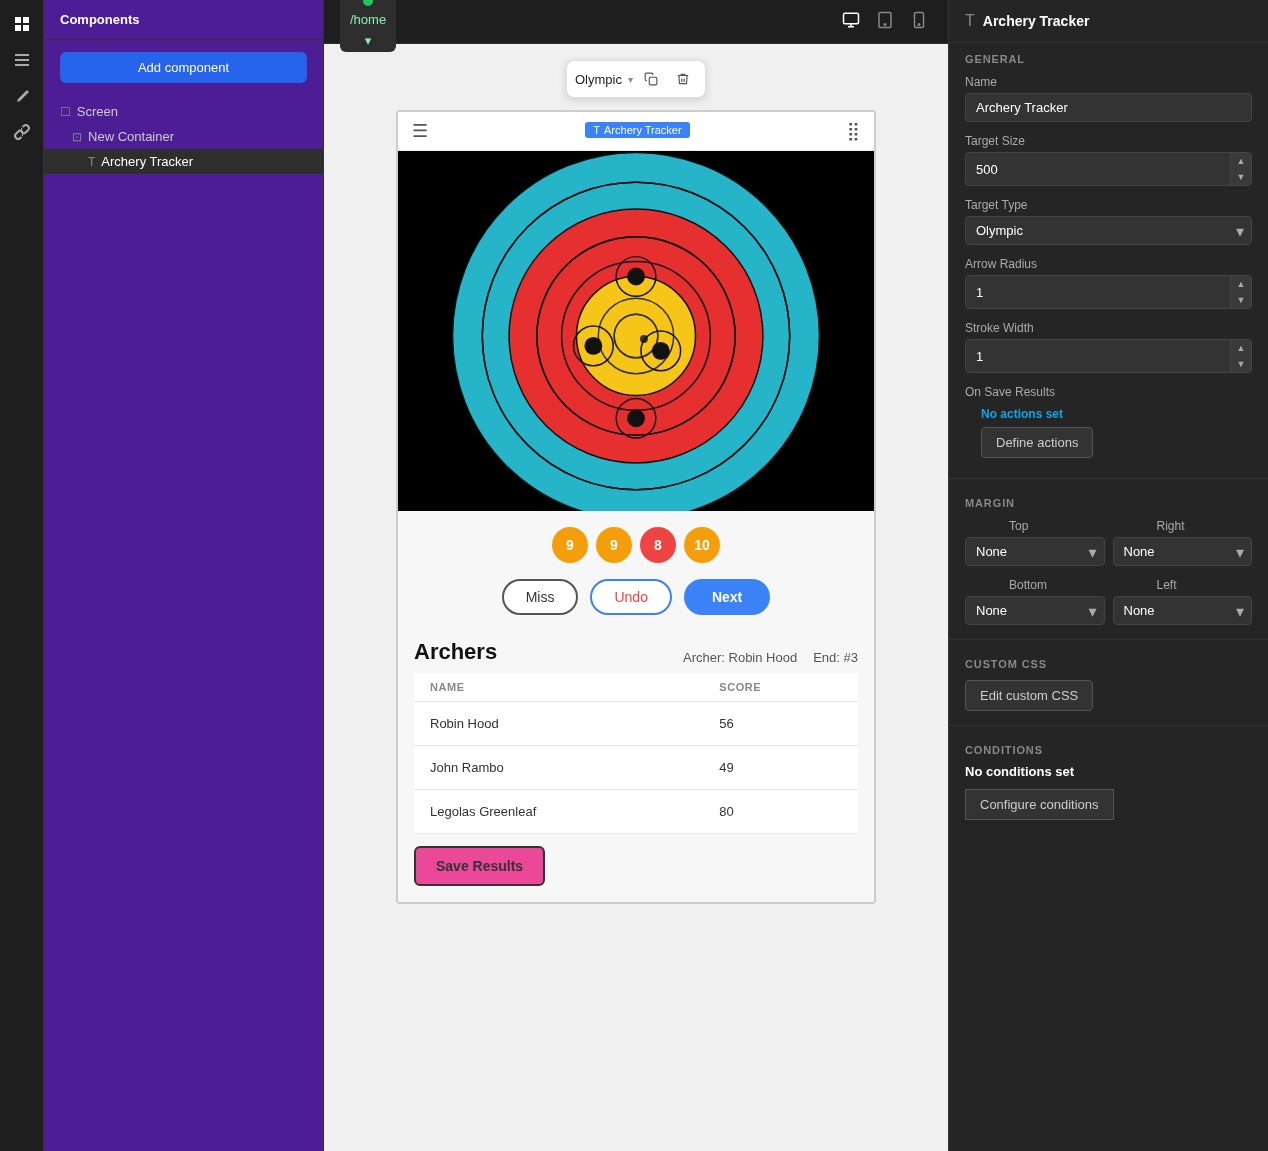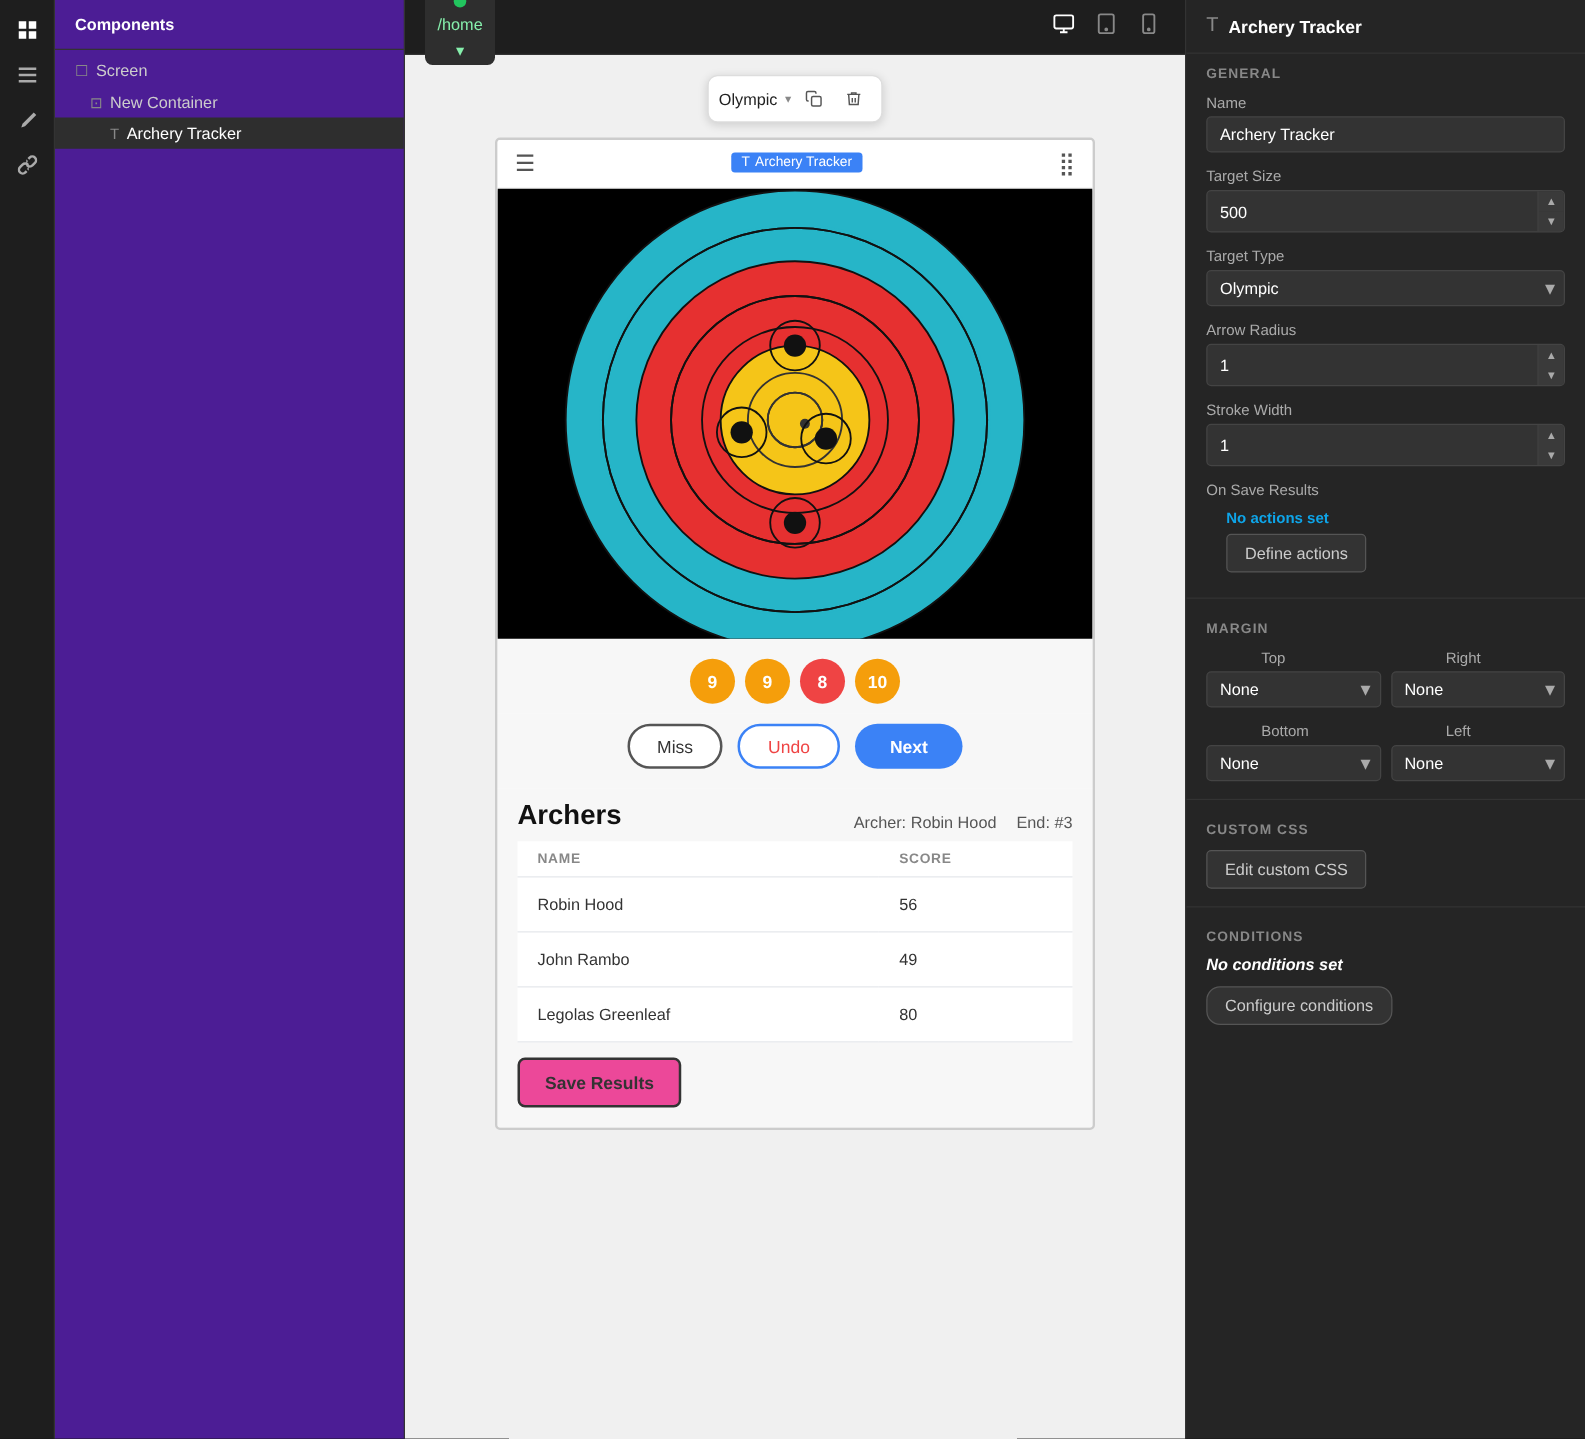--- a/index.html
+++ b/index.html
@@ -424,28 +424,27 @@
       grid-template-columns: 1fr 1fr;
       gap: 8px;
       padding: 6px 16px;
     }
     .two-col .field-label { font-size: 12px; color: #aaa; margin-bottom: 4px; margin-left: 44px; }
     .no-conditions-text {
       font-size: 13px;
       font-weight: 700;
       color: #fff;
       padding: 4px 16px;
-      font-style: italic;
     }
     .configure-conditions-btn {
       margin: 6px 16px;
       padding: 7px 14px;
       background: #333;
       border: 1px solid #555;
-      border-radius: 11px;
+      border-radius: 0;
       color: #ccc;
       font-size: 13px;
       cursor: pointer;
       display: inline-block;
     }
     .edit-css-btn {
       margin: 6px 16px;
       padding: 7px 14px;
       background: #333;
       border: 1px solid #555;
@@ -483,20 +482,21 @@
   <div class="sidebar-icon">
     <svg width="16" height="16" viewBox="0 0 16 16" fill="currentColor">
         <path d="M7 9a4 4 0 005.66 0l2-2a4 4 0 00-5.66-5.66l-1 1 1.41 1.41 1-1a2 2 0 012.83 2.83l-2 2a2 2 0 01-2.83-2.83l-1.41-1.41z"></path>
         <path d="M9 7a4 4 0 00-5.66 0l-2 2a4 4 0 005.66 5.66l1-1-1.41-1.41-1 1a2 2 0 01-2.83-2.83l2-2a2 2 0 012.83 2.83l1.41 1.41z"></path>
       </svg>
   </div>
 </div>
 
 <div class="components-panel">
   <div class="components-panel-header">Components</div>
+  <button class="add-component-btn">Add component</button>
   <div class="component-tree">
     <div class="tree-item level0">
       <span class="tree-icon">☐</span>
       <span>Screen</span>
     </div>
     <div class="tree-item level1">
       <span class="tree-icon">⊡</span>
       <span>New Container</span>
     </div>
     <div class="tree-item level2 selected">

